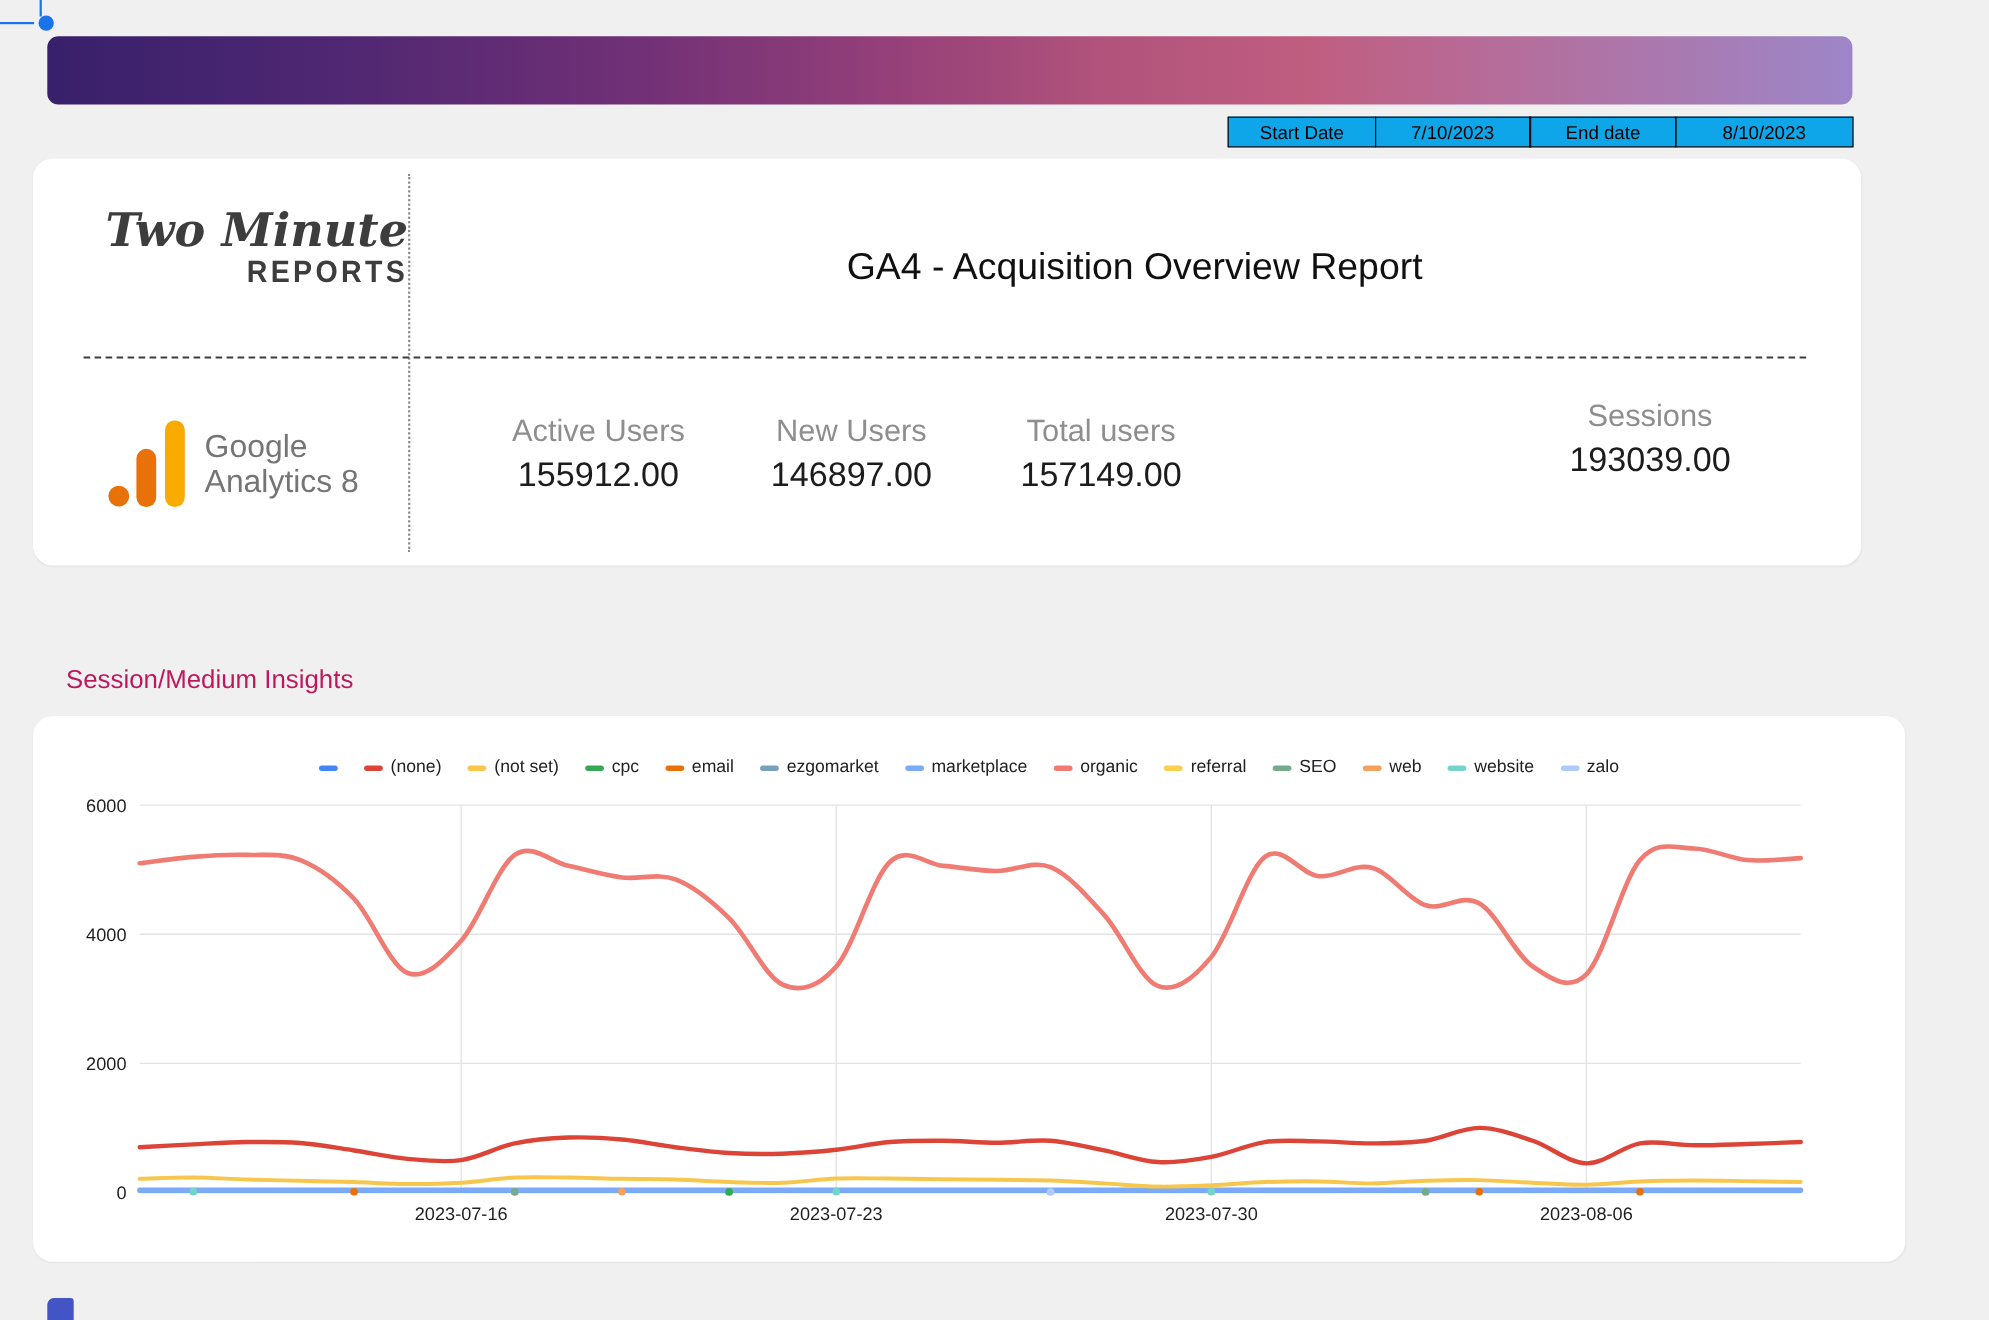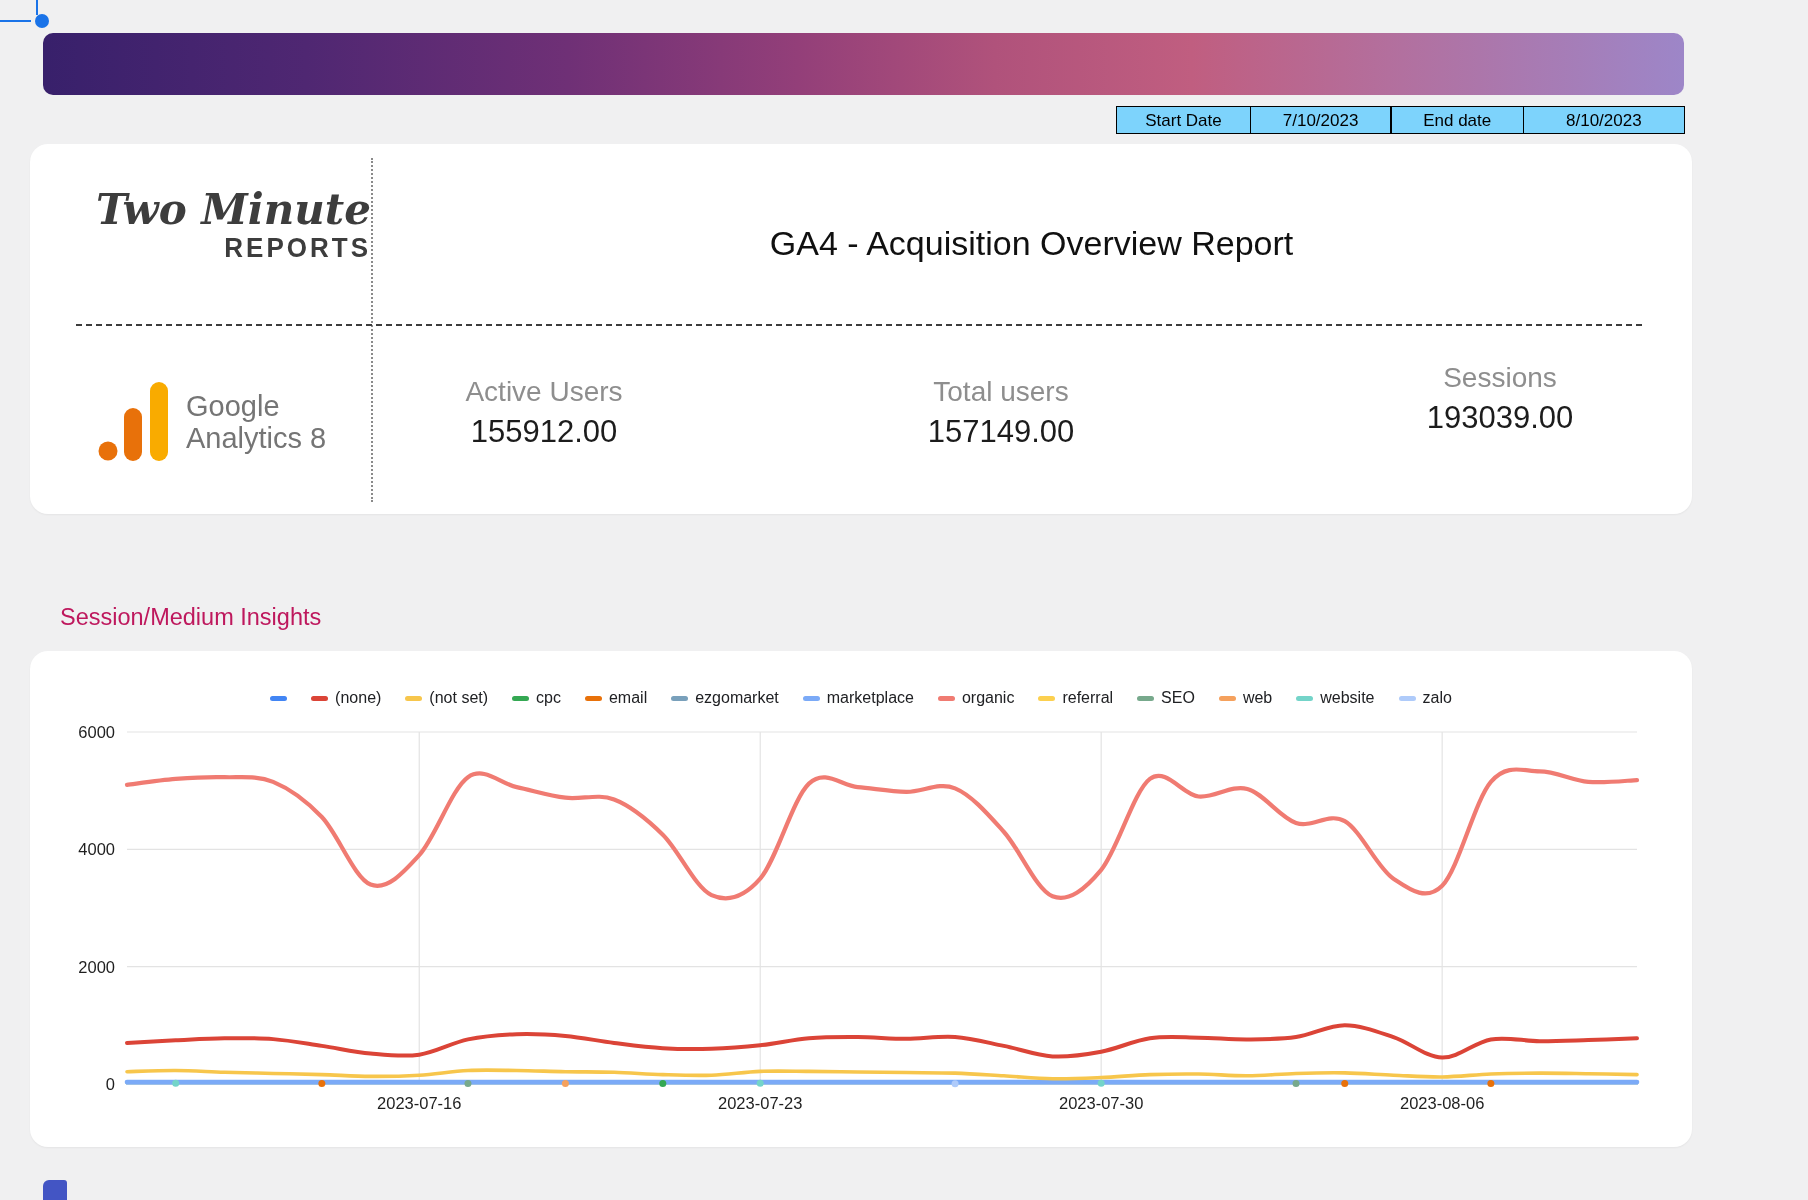--- a/index.html
+++ b/index.html
@@ -7,21 +7,21 @@
 
   
   .sel-v{position:absolute;left:36px;top:0;width:2px;height:15px;background:#1a73e8;}
   .sel-h{position:absolute;left:0;top:20px;width:31px;height:2px;background:#1a73e8;}
   .sel-dot{position:absolute;left:35px;top:14px;width:14px;height:14px;border-radius:50%;background:#1a73e8;}
 
   .gradient-bar{position:absolute;left:43px;top:33px;width:1641px;height:62px;border-radius:10px;
     background:linear-gradient(90deg,#38206b 0%,#4f2772 16%,#6f3076 32%,#933f79 46%,#b0527b 58%,#c05e80 70%,#b36f9d 82%,#9d86c8 100%);}
 
   
-  .date-table{position:absolute;left:1116px;top:106px;display:flex;height:28px;background:#7dd3fc;}
+  .date-table{position:absolute;left:1116px;top:106px;display:flex;height:28px;background:#0ea5e9;}
   .date-cell{border:1.4px solid #000;margin-left:-1.4px;height:28px;line-height:28px;text-align:center;
     font-size:17px;color:#000;box-sizing:border-box;}
   .date-cell:first-child{margin-left:0;}
   .dc-w1{width:135px;} .dc-w2{width:142px;} .dc-w3{width:134px;} .dc-w4{width:162px;}
 
   .card{position:absolute;background:#fff;border-radius:18px;box-shadow:0 1px 2px rgba(0,0,0,.05);}
   .report-card{left:30px;top:144px;width:1662px;height:370px;}
   .v-divider{position:absolute;left:341px;top:14px;bottom:12px;width:0;border-left:2px dotted #8a8a8a;}
   .h-divider{position:absolute;left:46px;right:50px;top:180px;height:0;border-top:2px dashed #3c3c3c;}
 
@@ -35,21 +35,21 @@
   .ga-text{font-size:29px;color:#757575;line-height:1.12;}
 
   .metric{position:absolute;transform:translateX(-50%);text-align:center;white-space:nowrap;}
   .metric .m-label{font-size:28px;color:#8e8e8e;}
   .metric .m-value{font-size:31px;color:#1c1c1c;margin-top:6px;}
   .m0{left:514px;top:232px;} .m1{left:744px;top:232px;} .m2{left:971px;top:232px;}
   .m3{left:1226px;top:232px;} .m4{left:1470px;top:218px;}
 
   .section-title{position:absolute;left:60px;top:604px;font-size:23.5px;font-weight:500;color:#be185d;}
 
-  .chart-card{left:30px;top:651px;width:1662px;height:496px;}
+  .chart-card{left:30px;top:651px;width:1662px;height:496px;padding-left:40px;}
   .legend{position:absolute;top:38px;left:0;right:0;display:flex;justify-content:center;align-items:center;gap:24px;}
   .legend-item{display:flex;align-items:center;gap:7px;font-size:16px;color:#202124;}
   .legend-swatch{width:17px;height:5px;border-radius:2.5px;display:inline-block;}
   #chart{position:absolute;left:0;top:0;}
   svg text{font-family:"Liberation Sans",sans-serif;font-size:16.5px;fill:#1f1f1f;}
 
   .next-corner{position:absolute;left:43px;top:1180px;width:24px;height:20px;background:#4355c4;border-radius:6px 3px 0 0;}
 </style>
 </head>
 <body>
@@ -88,20 +88,24 @@
       </svg>
       <div class="ga-text">
         <div>Google</div>
         <div>Analytics 8</div>
       </div>
     </div>
 
     <div class="metric m0">
       <div class="m-label">Active Users</div>
       <div class="m-value">155912.00</div>
+    </div>
+    <div class="metric m1">
+      <div class="m-label">New Users</div>
+      <div class="m-value">146897.00</div>
     </div>
     <div class="metric m2">
       <div class="m-label">Total users</div>
       <div class="m-value">157149.00</div>
     </div>
     <div class="metric m4">
       <div class="m-label">Sessions</div>
       <div class="m-value">193039.00</div>
     </div>
   </div>

